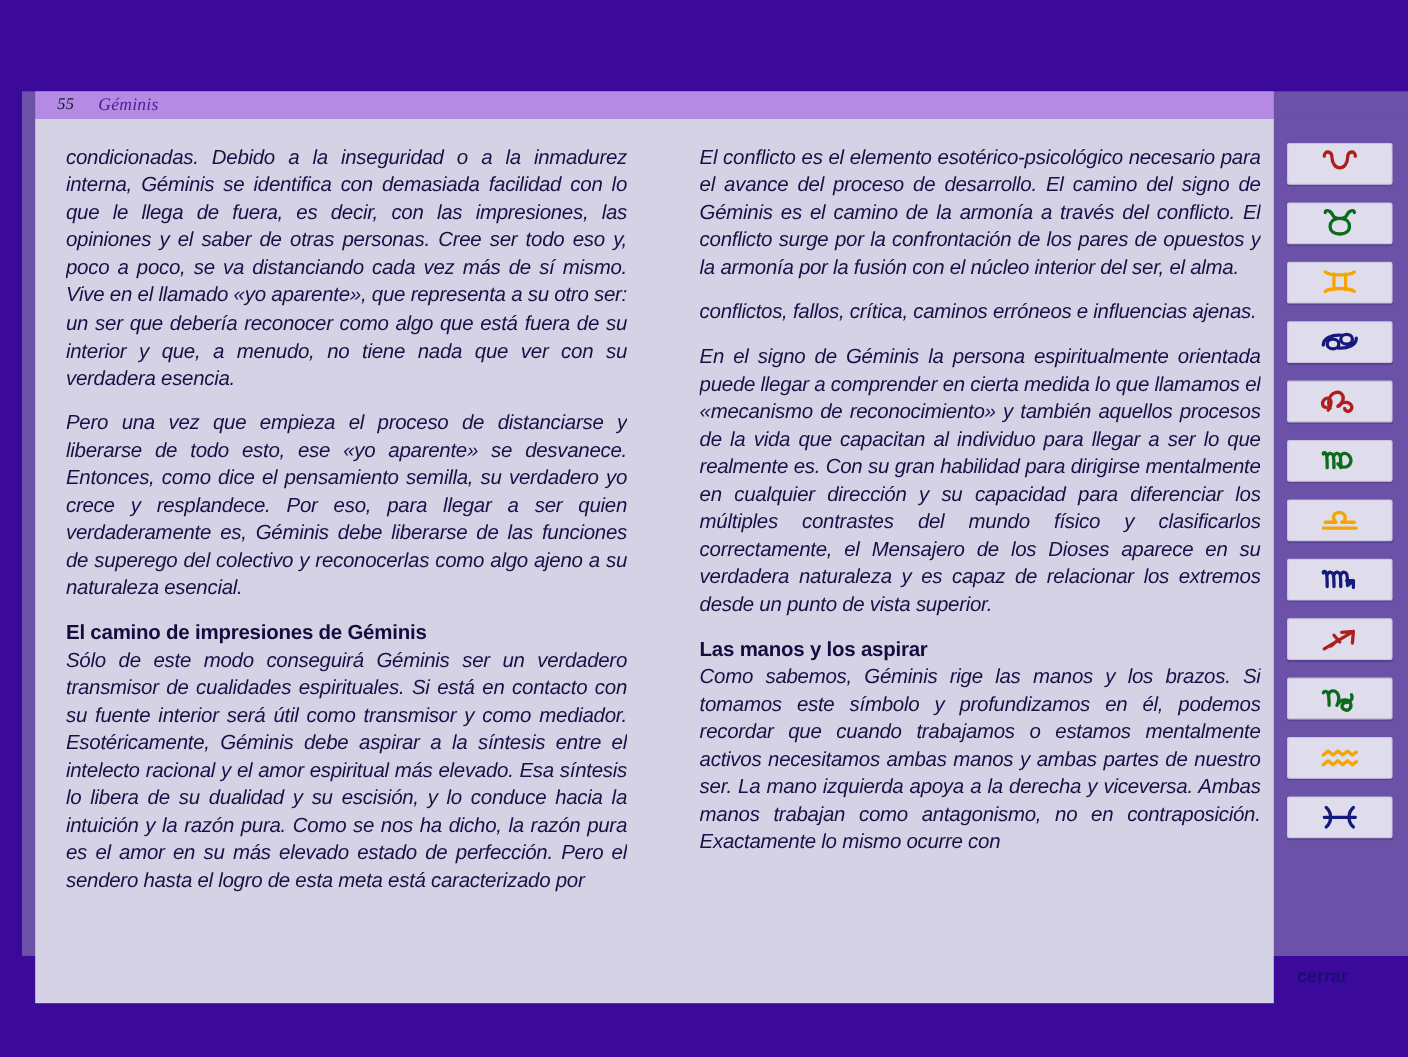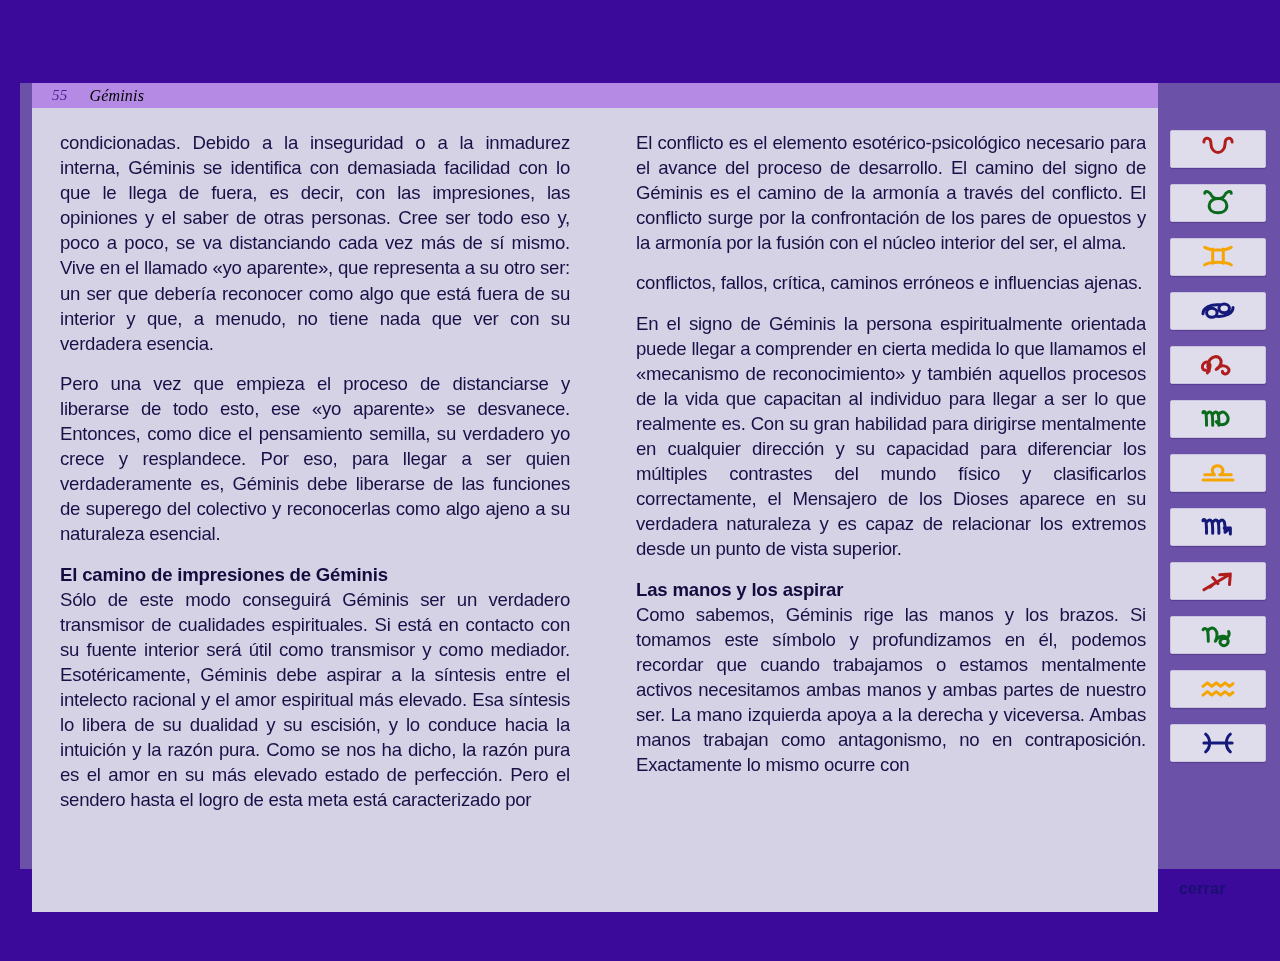--- a/index.html
+++ b/index.html
@@ -36,30 +36,30 @@
     background: #B58AE4;
     display: flex;
     align-items: center;
     box-sizing: border-box;
     padding-left: 20px;
   }
   #header-bar .folio {
     font-family: "Liberation Serif", serif;
     font-style: italic;
     font-size: 15px;
-    color: #4c1d95;
+    color: #0f172a;
     margin-right: 22px;
     letter-spacing: .2px;
     text-align: right;
   }
   #header-bar .runhead {
     font-family: "Liberation Serif", serif;
     font-style: italic;
     font-size: 16px;
-    color: #000000;
+    color: #4c1d95;
     letter-spacing: .2px;
   }
 
   
   #page-sheet {
     position: absolute;
     left: 32px;
     top: 108px;
     width: 1126px;
     height: 804px;
@@ -82,20 +82,21 @@
   p.body-par {
     margin: 0 0 15px 0;
     font-family: "Liberation Sans", sans-serif;
     font-size: 18.6px;
     line-height: 25.1px;
     color: #1a1046;
     text-align: justify;
     text-justify: inter-word;
     hyphens: manual;
     letter-spacing: -0.25px;
+    font-style: italic;
   }
   p.body-par.tight {
     margin-bottom: 0;
   }
   h3.sub-head {
     margin: 14px 0 0 0;
     font-family: "Liberation Sans", sans-serif;
     font-size: 18.6px;
     font-weight: bold;
     color: #140b3e;

